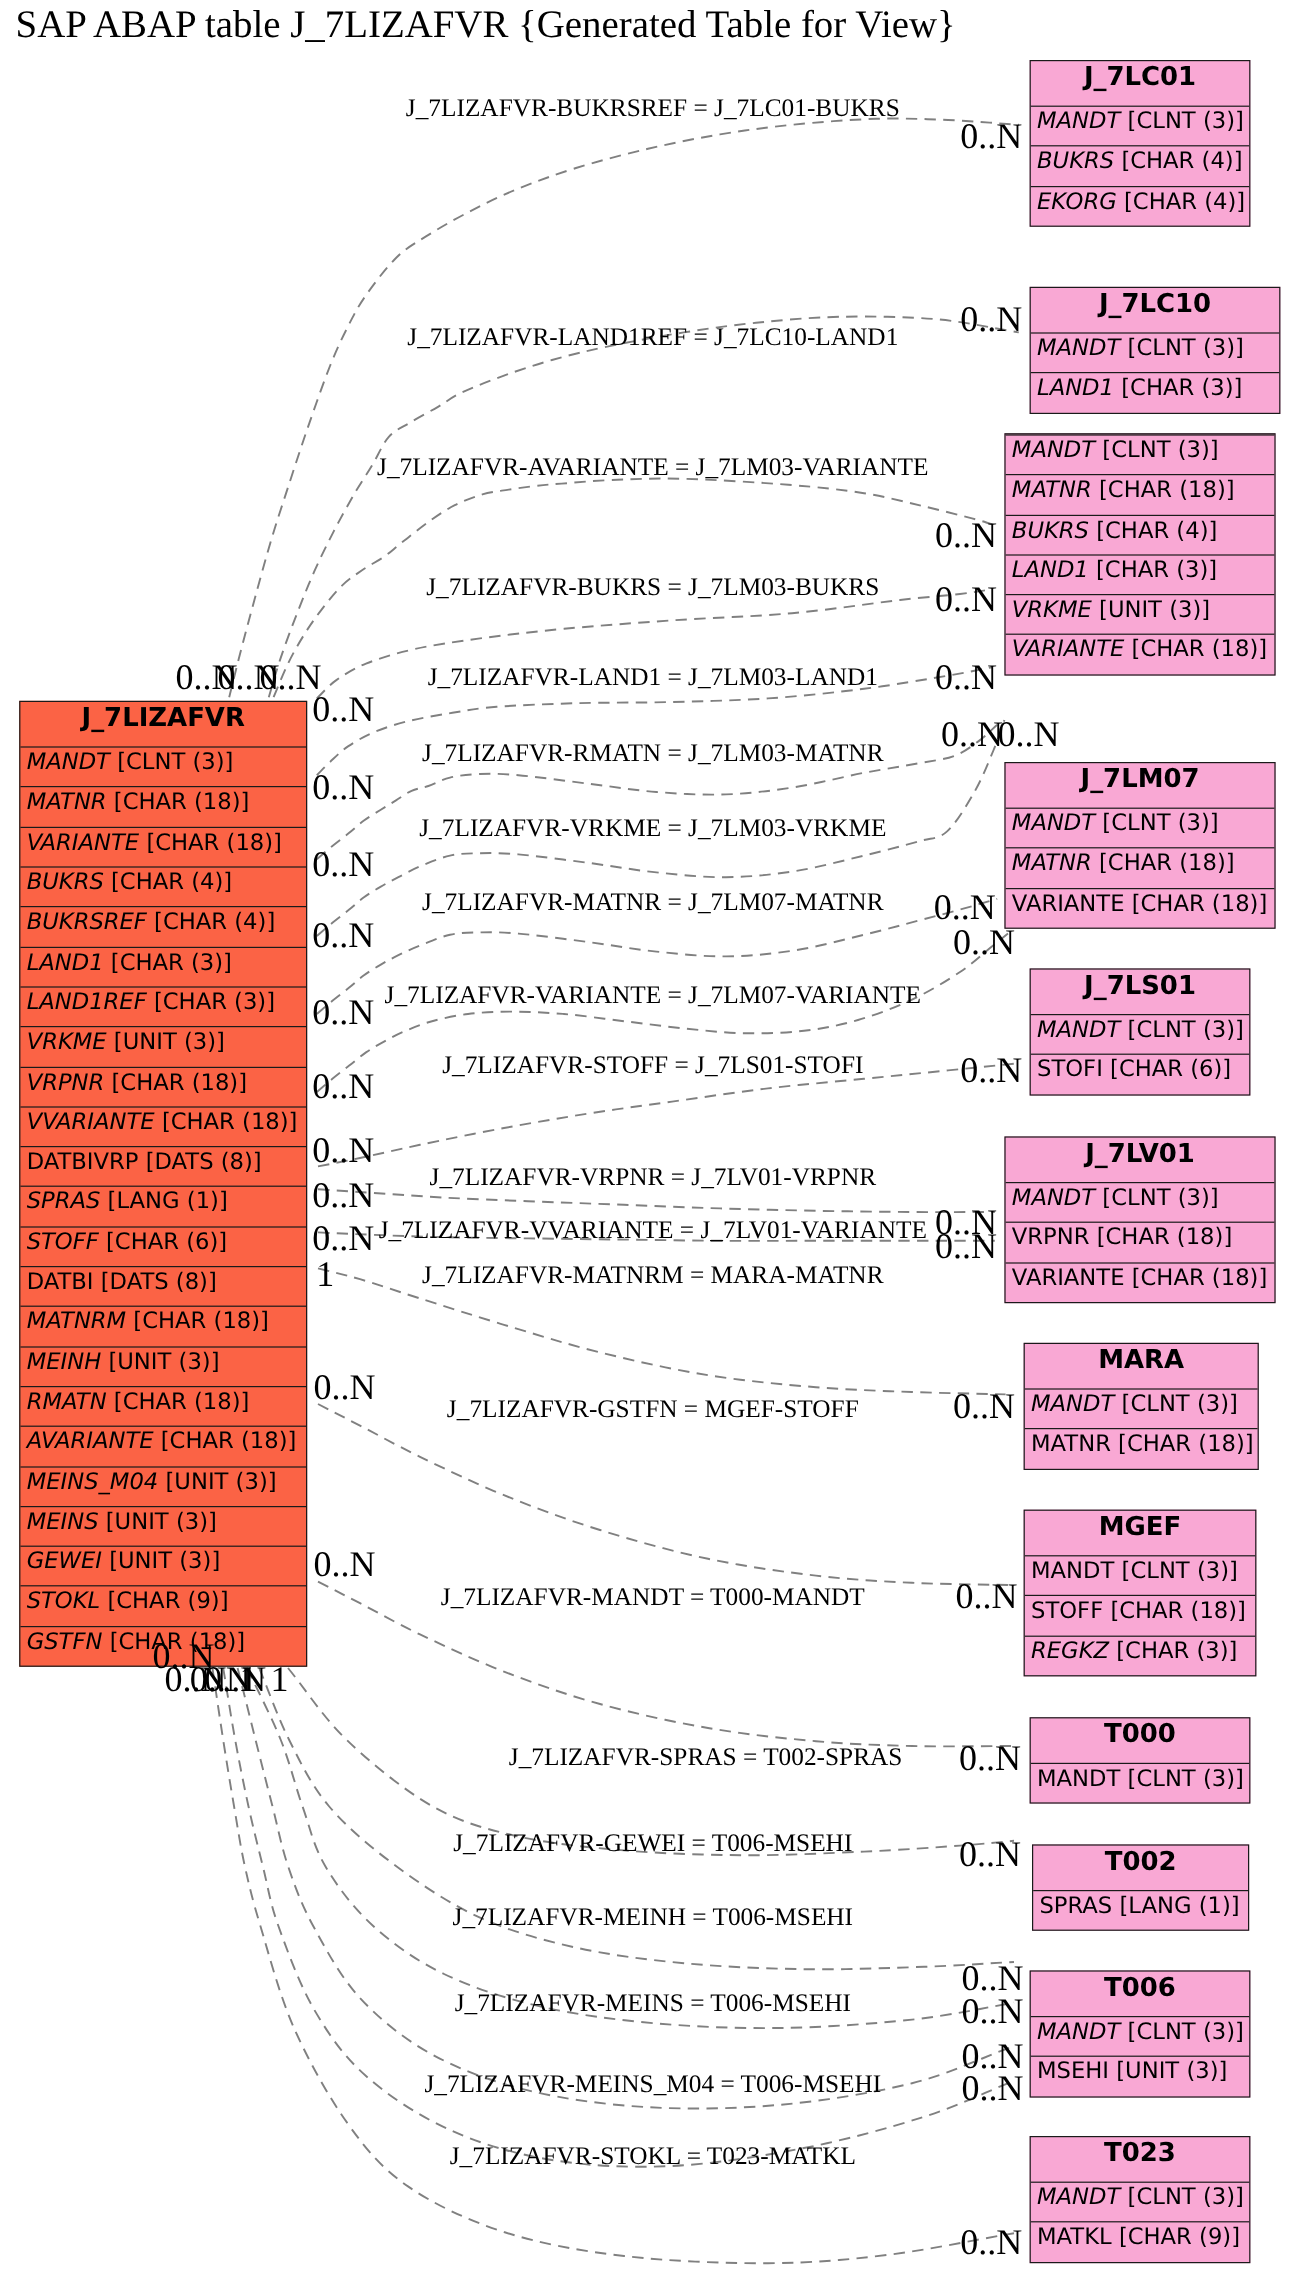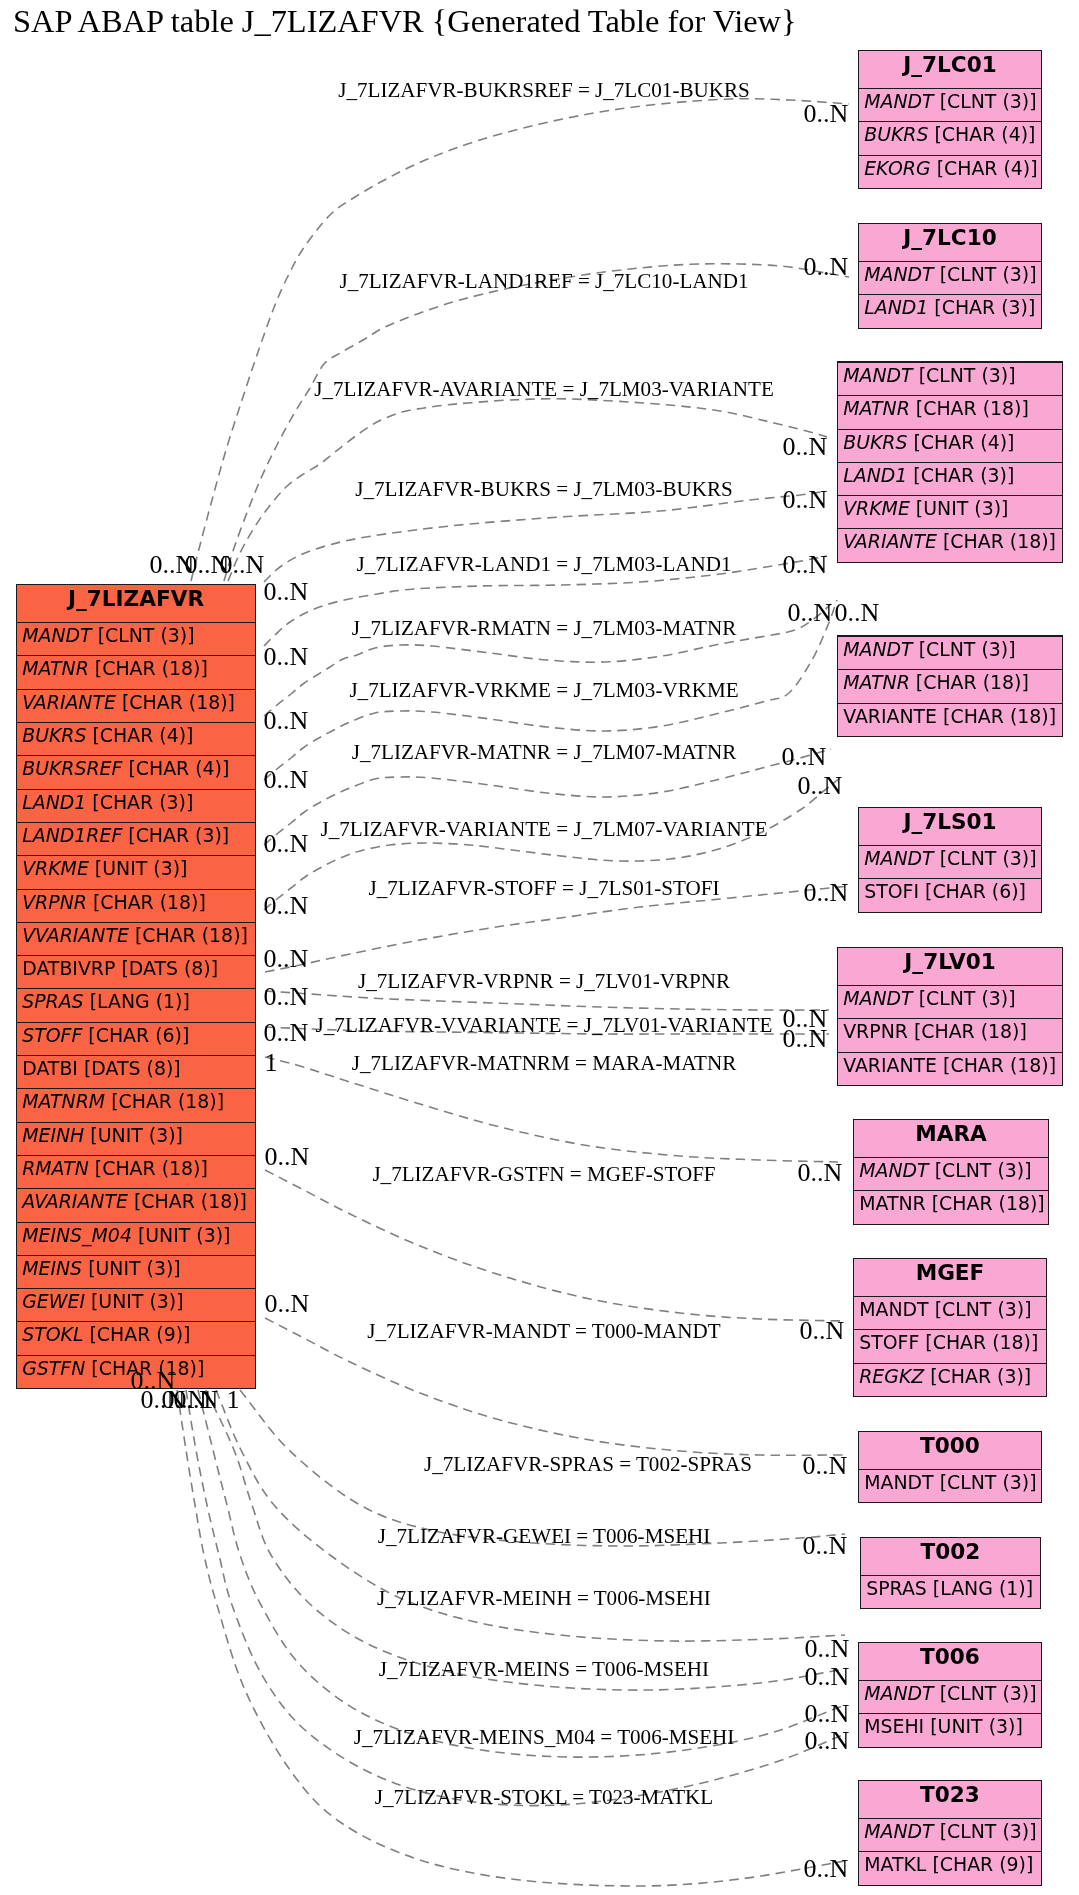--- a/index.html
+++ b/index.html
@@ -15,21 +15,21 @@
       font-family:"DejaVu Sans",sans-serif;font-weight:bold;font-size:21.6px;color:#000;white-space:nowrap;}
   .entity .erow{box-sizing:border-box;height:33.3px;line-height:25.5px;border-top:1.45px solid #1a1a1a;
       font-family:"DejaVu Sans",sans-serif;font-size:18.9px;color:#000;white-space:nowrap;
       padding-left:5.2px;overflow:hidden;}
   .entity .erow .fn{display:inline;}
   .entity .erow .fn.it{font-style:italic;}
   .entity .erow .fn.key{text-underline-offset:2px;}
   .edge-path{fill:none;stroke:#808080;stroke-width:1.6;stroke-dasharray:9.5 6.1;}
   .edge-label{position:absolute;font-family:"Liberation Serif",serif;font-size:21.1px;color:#000;
       white-space:nowrap;transform:translate(-50%,-50%);}
-  .card-label{position:absolute;font-family:"Liberation Serif",serif;font-size:26px;color:#000;
+  .card-label{position:absolute;font-family:"Liberation Serif",serif;font-size:30px;color:#000;
       white-space:nowrap;transform:translate(-50%,-50%);}
 </style>
 </head>
 <body>
 <div id="stage">
   <svg id="edges" width="1079" height="1895" viewBox="0 0 1079 1895">
       <path d="M191.0,581.0 C194.0,569.0 196.5,558.5 200.0,545.0 C203.5,531.5 207.7,515.8 212.0,500.0 C216.3,484.2 221.0,466.7 226.0,450.0 C231.0,433.3 236.7,416.3 242.0,400.0 C247.3,383.7 252.5,367.8 258.0,352.0 C263.5,336.2 269.7,318.3 275.0,305.0 C280.3,291.7 285.0,281.8 290.0,272.0 C295.0,262.2 298.3,255.5 305.0,246.0 C311.7,236.5 321.7,223.2 330.0,215.0 C338.3,206.8 345.0,203.3 355.0,197.0 C365.0,190.7 377.5,183.5 390.0,177.0 C402.5,170.5 415.0,164.2 430.0,158.0 C445.0,151.8 461.7,145.7 480.0,140.0 C498.3,134.3 520.0,128.7 540.0,124.0 C560.0,119.3 580.0,115.3 600.0,112.0 C620.0,108.7 638.3,106.2 660.0,104.0 C681.7,101.8 708.3,99.7 730.0,99.0 C751.7,98.3 770.2,99.2 790.0,100.0 C809.8,100.8 829.3,102.7 849.0,104.0" class="edge-path"></path>
       <path d="M224.0,581.0 C227.3,570.0 230.0,559.8 234.0,548.0 C238.0,536.2 243.3,522.0 248.0,510.0 C252.7,498.0 257.0,487.2 262.0,476.0 C267.0,464.8 272.5,453.7 278.0,443.0 C283.5,432.3 289.7,421.2 295.0,412.0 C300.3,402.8 305.2,396.0 310.0,388.0 C314.8,380.0 318.7,370.0 324.0,364.0 C329.3,358.0 335.2,356.2 342.0,352.0 C348.8,347.8 357.8,343.2 365.0,339.0 C372.2,334.8 375.8,331.3 385.0,327.0 C394.2,322.7 407.5,317.5 420.0,313.0 C432.5,308.5 445.0,304.2 460.0,300.0 C475.0,295.8 491.7,291.8 510.0,288.0 C528.3,284.2 550.0,280.2 570.0,277.0 C590.0,273.8 608.3,271.2 630.0,269.0 C651.7,266.8 675.0,264.5 700.0,264.0 C725.0,263.5 755.2,263.8 780.0,266.0 C804.8,268.2 826.0,273.3 849.0,277.0" class="edge-path"></path>
       <path d="M228.0,581.0 C232.0,571.7 235.7,561.8 240.0,553.0 C244.3,544.2 249.3,535.5 254.0,528.0 C258.7,520.5 262.8,514.7 268.0,508.0 C273.2,501.3 279.3,493.5 285.0,488.0 C290.7,482.5 296.2,479.0 302.0,475.0 C307.8,471.0 314.5,467.8 320.0,464.0 C325.5,460.2 328.8,456.8 335.0,452.0 C341.2,447.2 349.7,440.2 357.0,435.0 C364.3,429.8 371.5,424.8 379.0,421.0 C386.5,417.2 394.5,414.2 402.0,412.0 C409.5,409.8 416.7,409.2 424.0,408.0 C431.3,406.8 438.7,405.8 446.0,405.0 C453.3,404.2 457.3,403.8 468.0,403.0 C478.7,402.2 493.0,400.7 510.0,400.0 C527.0,399.3 545.5,398.3 570.0,399.0 C594.5,399.7 632.0,402.0 657.0,404.0 C682.0,406.0 701.2,408.0 720.0,411.0 C738.8,414.0 755.0,418.5 770.0,422.0 C785.0,425.5 800.5,429.5 810.0,432.0 C819.5,434.5 821.3,435.3 827.0,437.0" class="edge-path"></path>
       <path d="M264.0,582.0 C269.3,577.0 273.2,571.8 280.0,567.0 C286.8,562.2 294.2,557.3 305.0,553.0 C315.8,548.7 329.2,544.5 345.0,541.0 C360.8,537.5 379.2,534.8 400.0,532.0 C420.8,529.2 443.3,526.5 470.0,524.0 C496.7,521.5 528.3,519.2 560.0,517.0 C591.7,514.8 628.3,513.8 660.0,511.0 C691.7,508.2 726.7,502.7 750.0,500.0 C773.3,497.3 787.2,496.5 800.0,495.0 C812.8,493.5 818.0,492.3 827.0,491.0" class="edge-path"></path>
@@ -78,34 +78,35 @@
         <div class="erow"><span class="fn it">GEWEI</span><span class="ft"> [UNIT (3)]</span></div>
         <div class="erow"><span class="fn it">STOKL</span><span class="ft"> [CHAR (9)]</span></div>
         <div class="erow"><span class="fn it">GSTFN</span><span class="ft"> [CHAR (18)]</span></div>
       </div>
       <div class="entity" style="left: 858px; top: 50px; width: 184px;">
         <div class="ehdr">J_7LC01</div>
         <div class="erow"><span class="fn it key">MANDT</span><span class="ft"> [CLNT (3)]</span></div>
         <div class="erow"><span class="fn it key">BUKRS</span><span class="ft"> [CHAR (4)]</span></div>
         <div class="erow"><span class="fn it key">EKORG</span><span class="ft"> [CHAR (4)]</span></div>
       </div>
-      <div class="entity" style="left: 858px; top: 223px; width: 184px;">
+      <div class="entity" style="left: 858px; top: 239px; width: 209px;">
         <div class="ehdr">J_7LC10</div>
         <div class="erow"><span class="fn it key">MANDT</span><span class="ft"> [CLNT (3)]</span></div>
         <div class="erow"><span class="fn it key">LAND1</span><span class="ft"> [CHAR (3)]</span></div>
       </div>
       <div class="entity" style="left: 837px; top: 361px; width: 226px;">
         <div class="erow"><span class="fn it key">MANDT</span><span class="ft"> [CLNT (3)]</span></div>
         <div class="erow"><span class="fn it key">MATNR</span><span class="ft"> [CHAR (18)]</span></div>
         <div class="erow"><span class="fn it key">BUKRS</span><span class="ft"> [CHAR (4)]</span></div>
         <div class="erow"><span class="fn it key">LAND1</span><span class="ft"> [CHAR (3)]</span></div>
         <div class="erow"><span class="fn it key">VRKME</span><span class="ft"> [UNIT (3)]</span></div>
         <div class="erow"><span class="fn it key">VARIANTE</span><span class="ft"> [CHAR (18)]</span></div>
       </div>
       <div class="entity" style="left: 837px; top: 635px; width: 226px;">
+        <div class="ehdr">J_7LM07</div>
         <div class="erow"><span class="fn it key">MANDT</span><span class="ft"> [CLNT (3)]</span></div>
         <div class="erow"><span class="fn it key">MATNR</span><span class="ft"> [CHAR (18)]</span></div>
         <div class="erow"><span class="fn key">VARIANTE</span><span class="ft"> [CHAR (18)]</span></div>
       </div>
       <div class="entity" style="left: 858px; top: 807px; width: 184px;">
         <div class="ehdr">J_7LS01</div>
         <div class="erow"><span class="fn it key">MANDT</span><span class="ft"> [CLNT (3)]</span></div>
         <div class="erow"><span class="fn key">STOFI</span><span class="ft"> [CHAR (6)]</span></div>
       </div>
       <div class="entity" style="left: 837px; top: 947px; width: 226px;">

